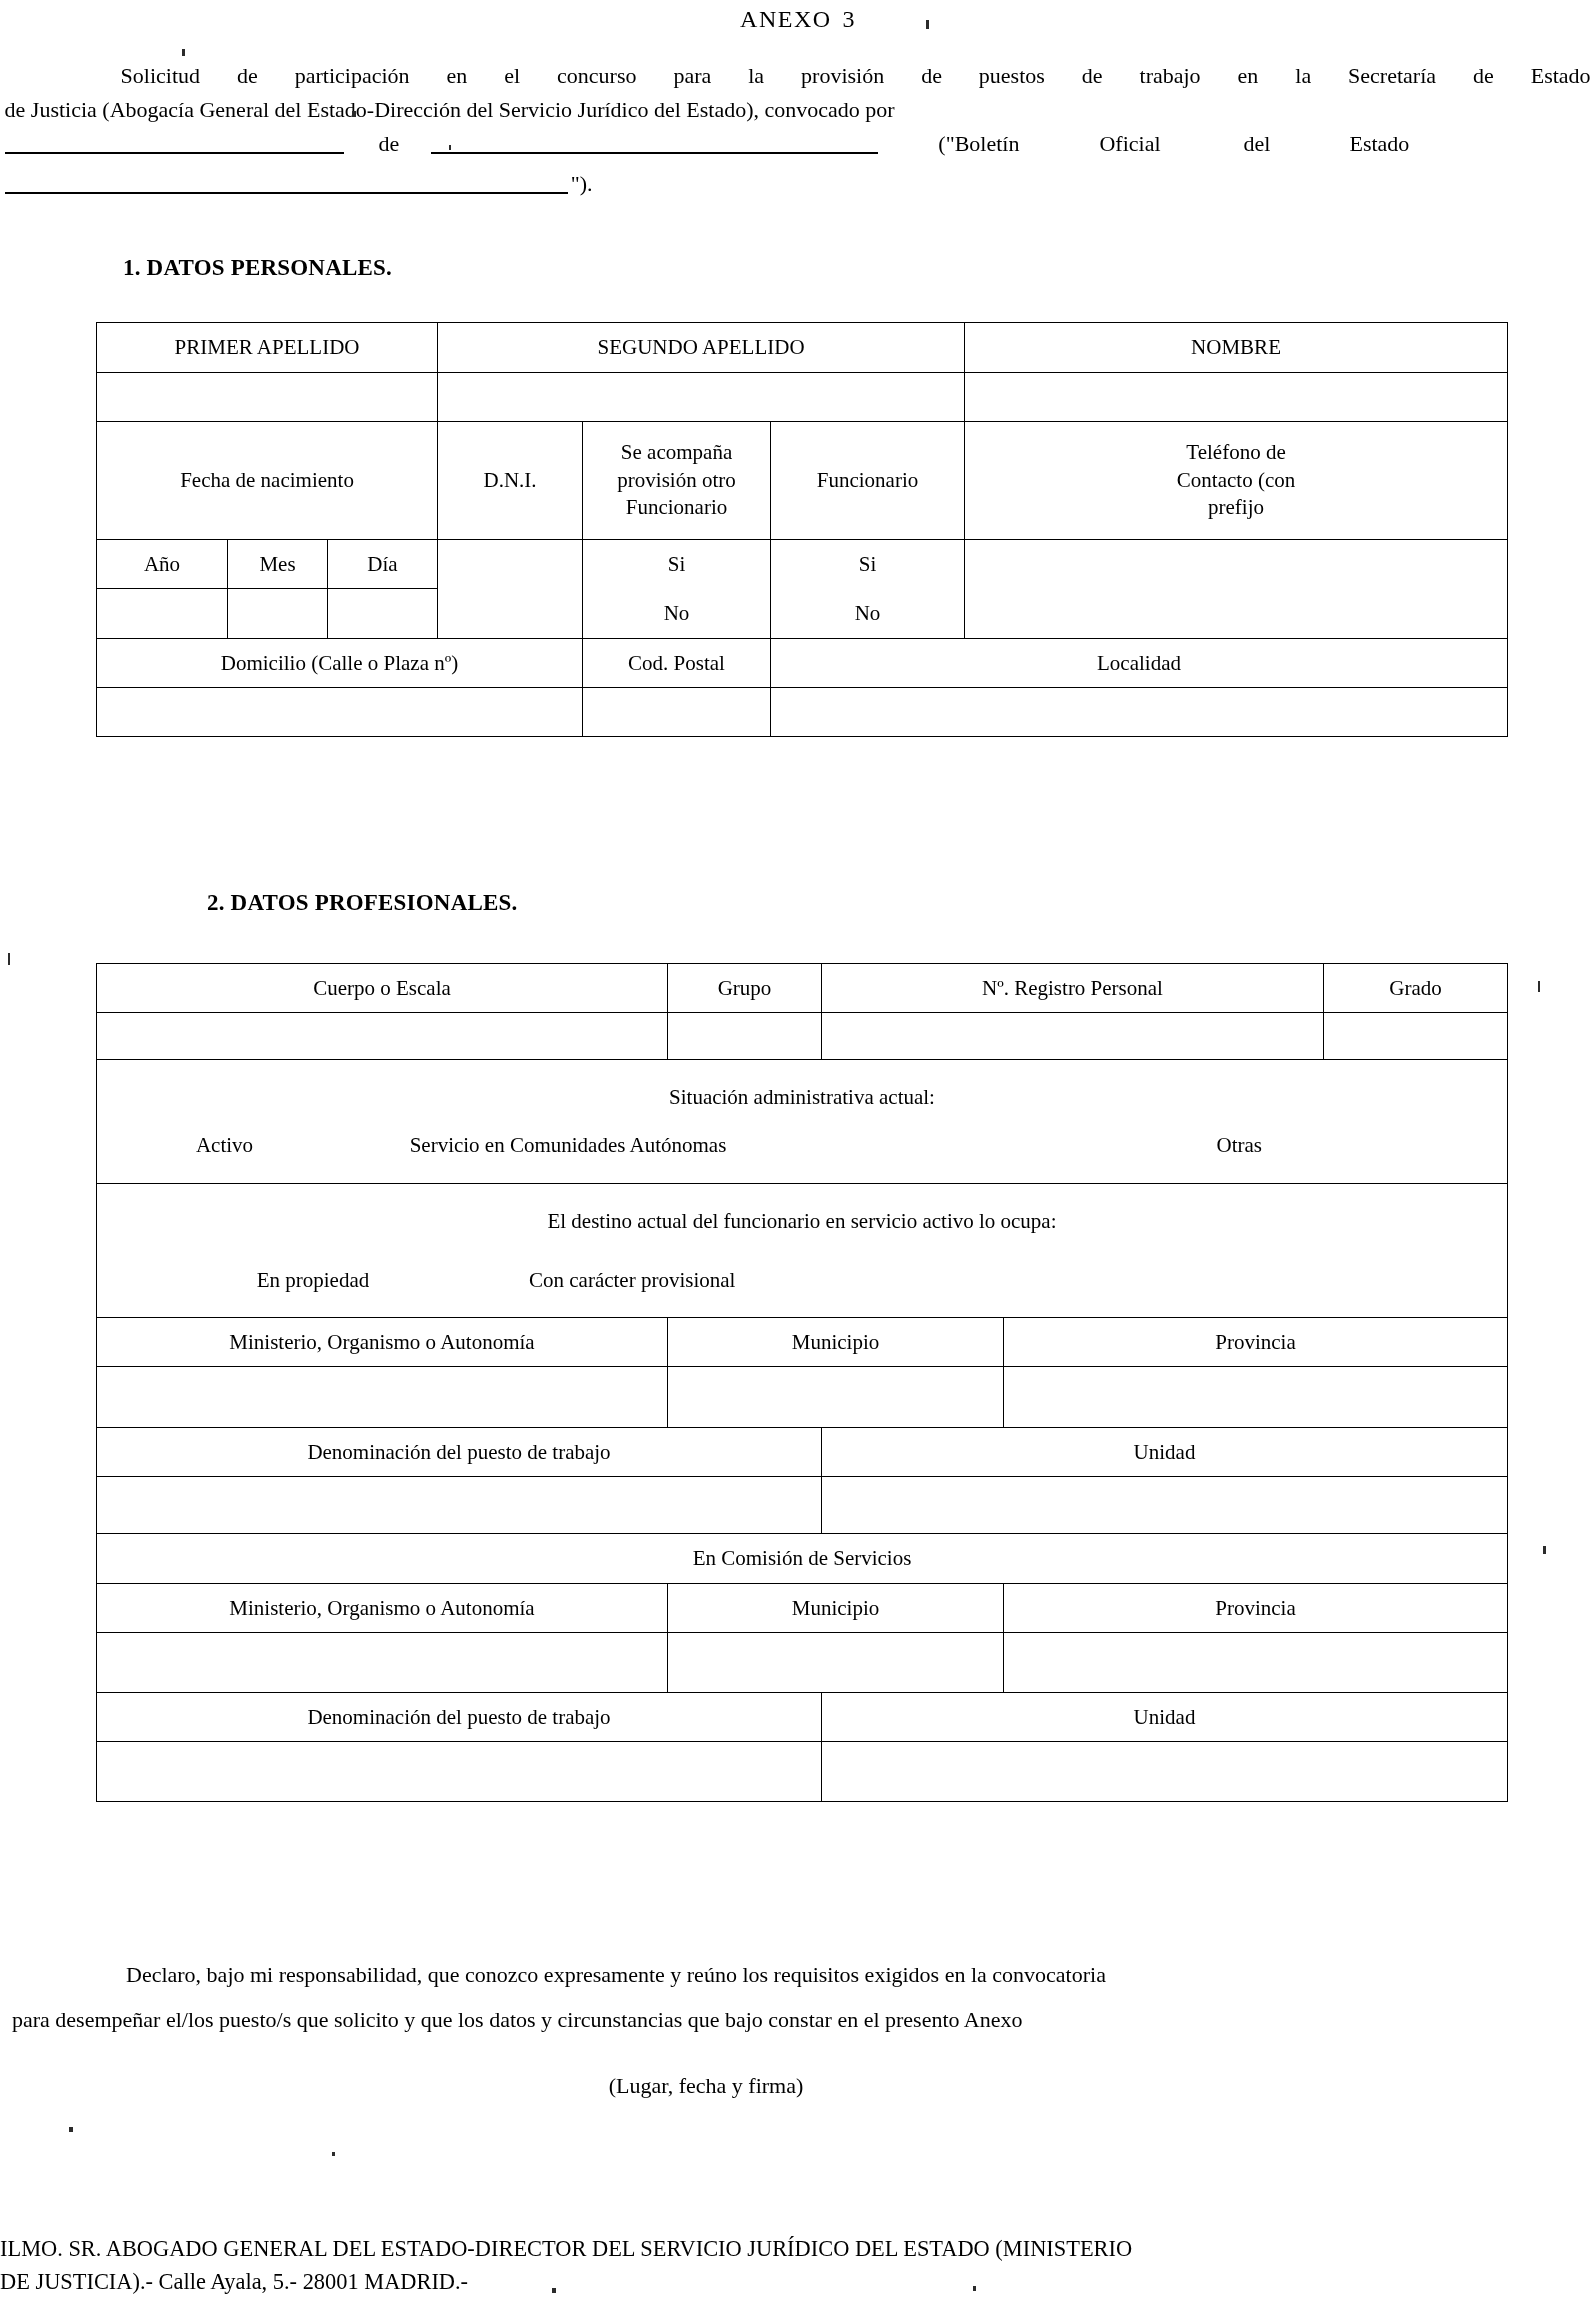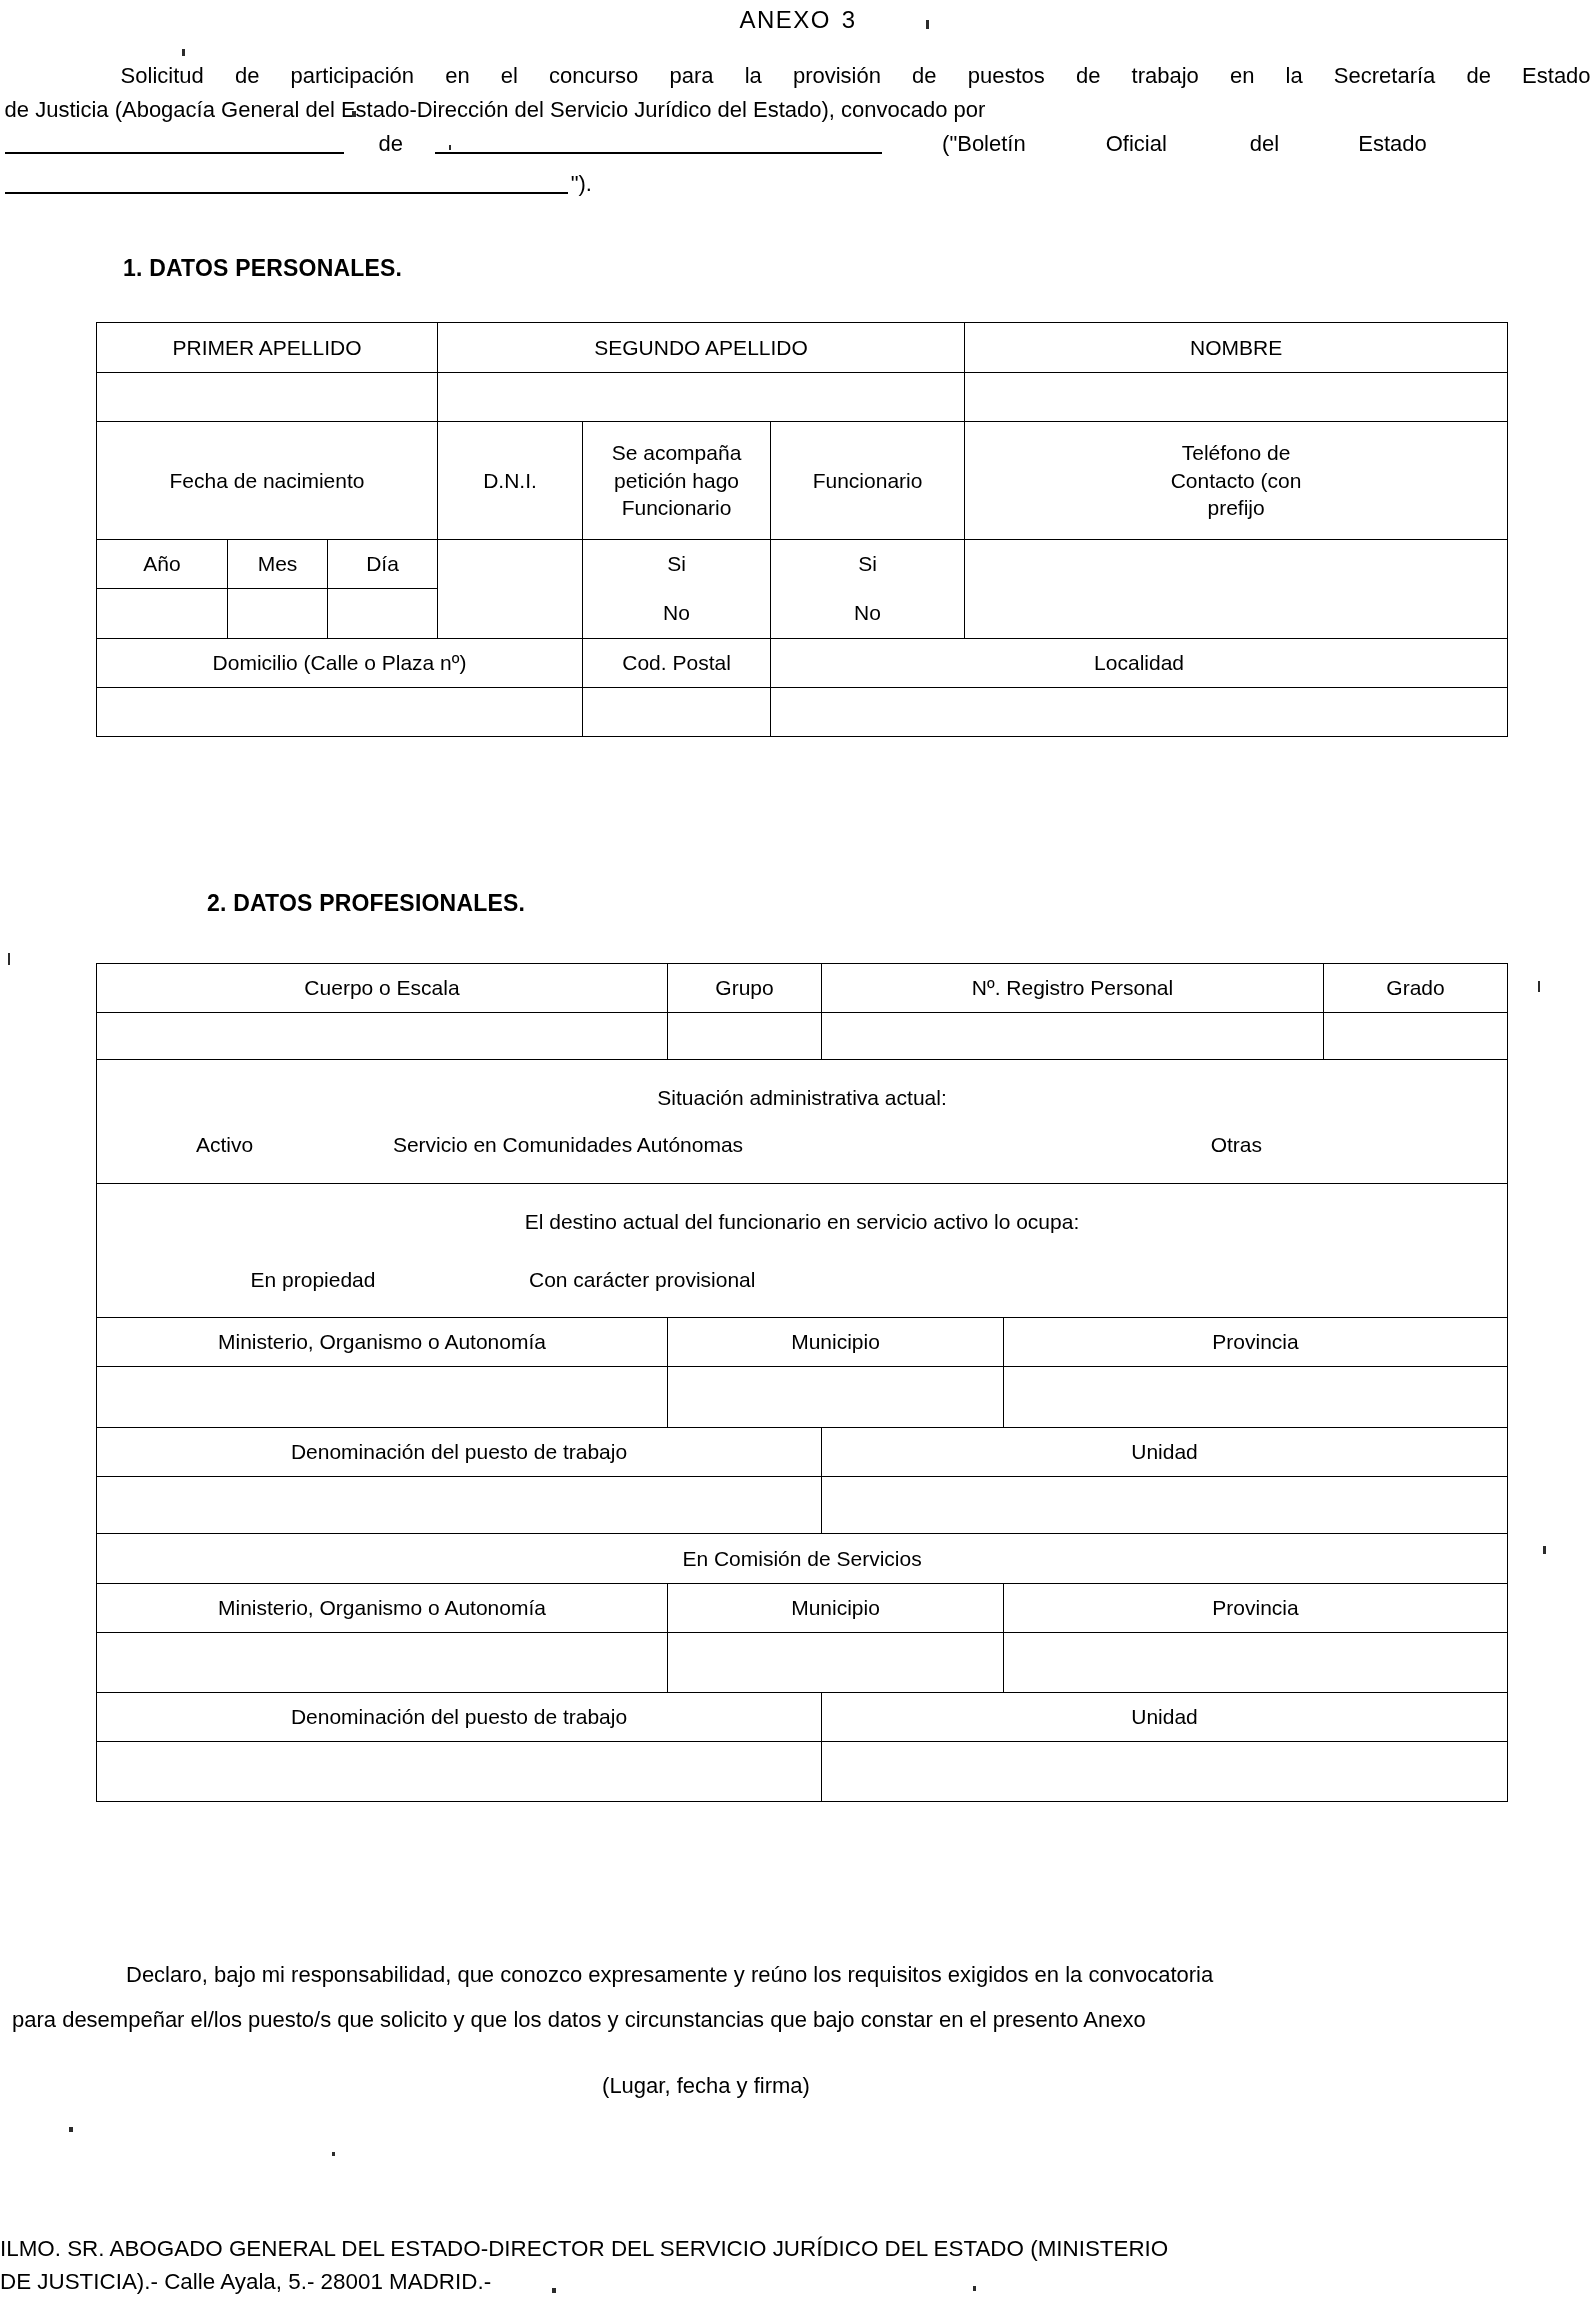--- a/index.html
+++ b/index.html
@@ -14,20 +14,21 @@
     color: #000000;
     position: relative;
     overflow: hidden;
   }
 
   .page {
     position: relative;
     width: 1407px;
     height: 2319px;
     padding: 0;
+    font-family: Liberation Serif, serif;
   }
 
   
   .anexo-title {
     position: absolute;
     top: 6.2px;
     left: 0;
     width: 1596px;
     text-align: center;
     font-size: 24px;
@@ -225,21 +226,21 @@
         <td colspan="3" style="height:48px"></td>
         <td colspan="3"></td>
         <td colspan="2"></td>
       </tr>
 
       <tr>
         <td colspan="3" style="height:117px">Fecha de nacimiento</td>
         <td>D.N.I.</td>
         <td class="multi">
           <div>Se acompaña</div>
-          <div>petición hago</div>
+          <div>provisión otro</div>
           <div>Funcionario</div>
         </td>
         <td>Funcionario</td>
         <td colspan="2" class="multi">
           <div>Teléfono de</div>
           <div>Contacto (con</div>
           <div>prefijo</div>
         </td>
       </tr>
 

